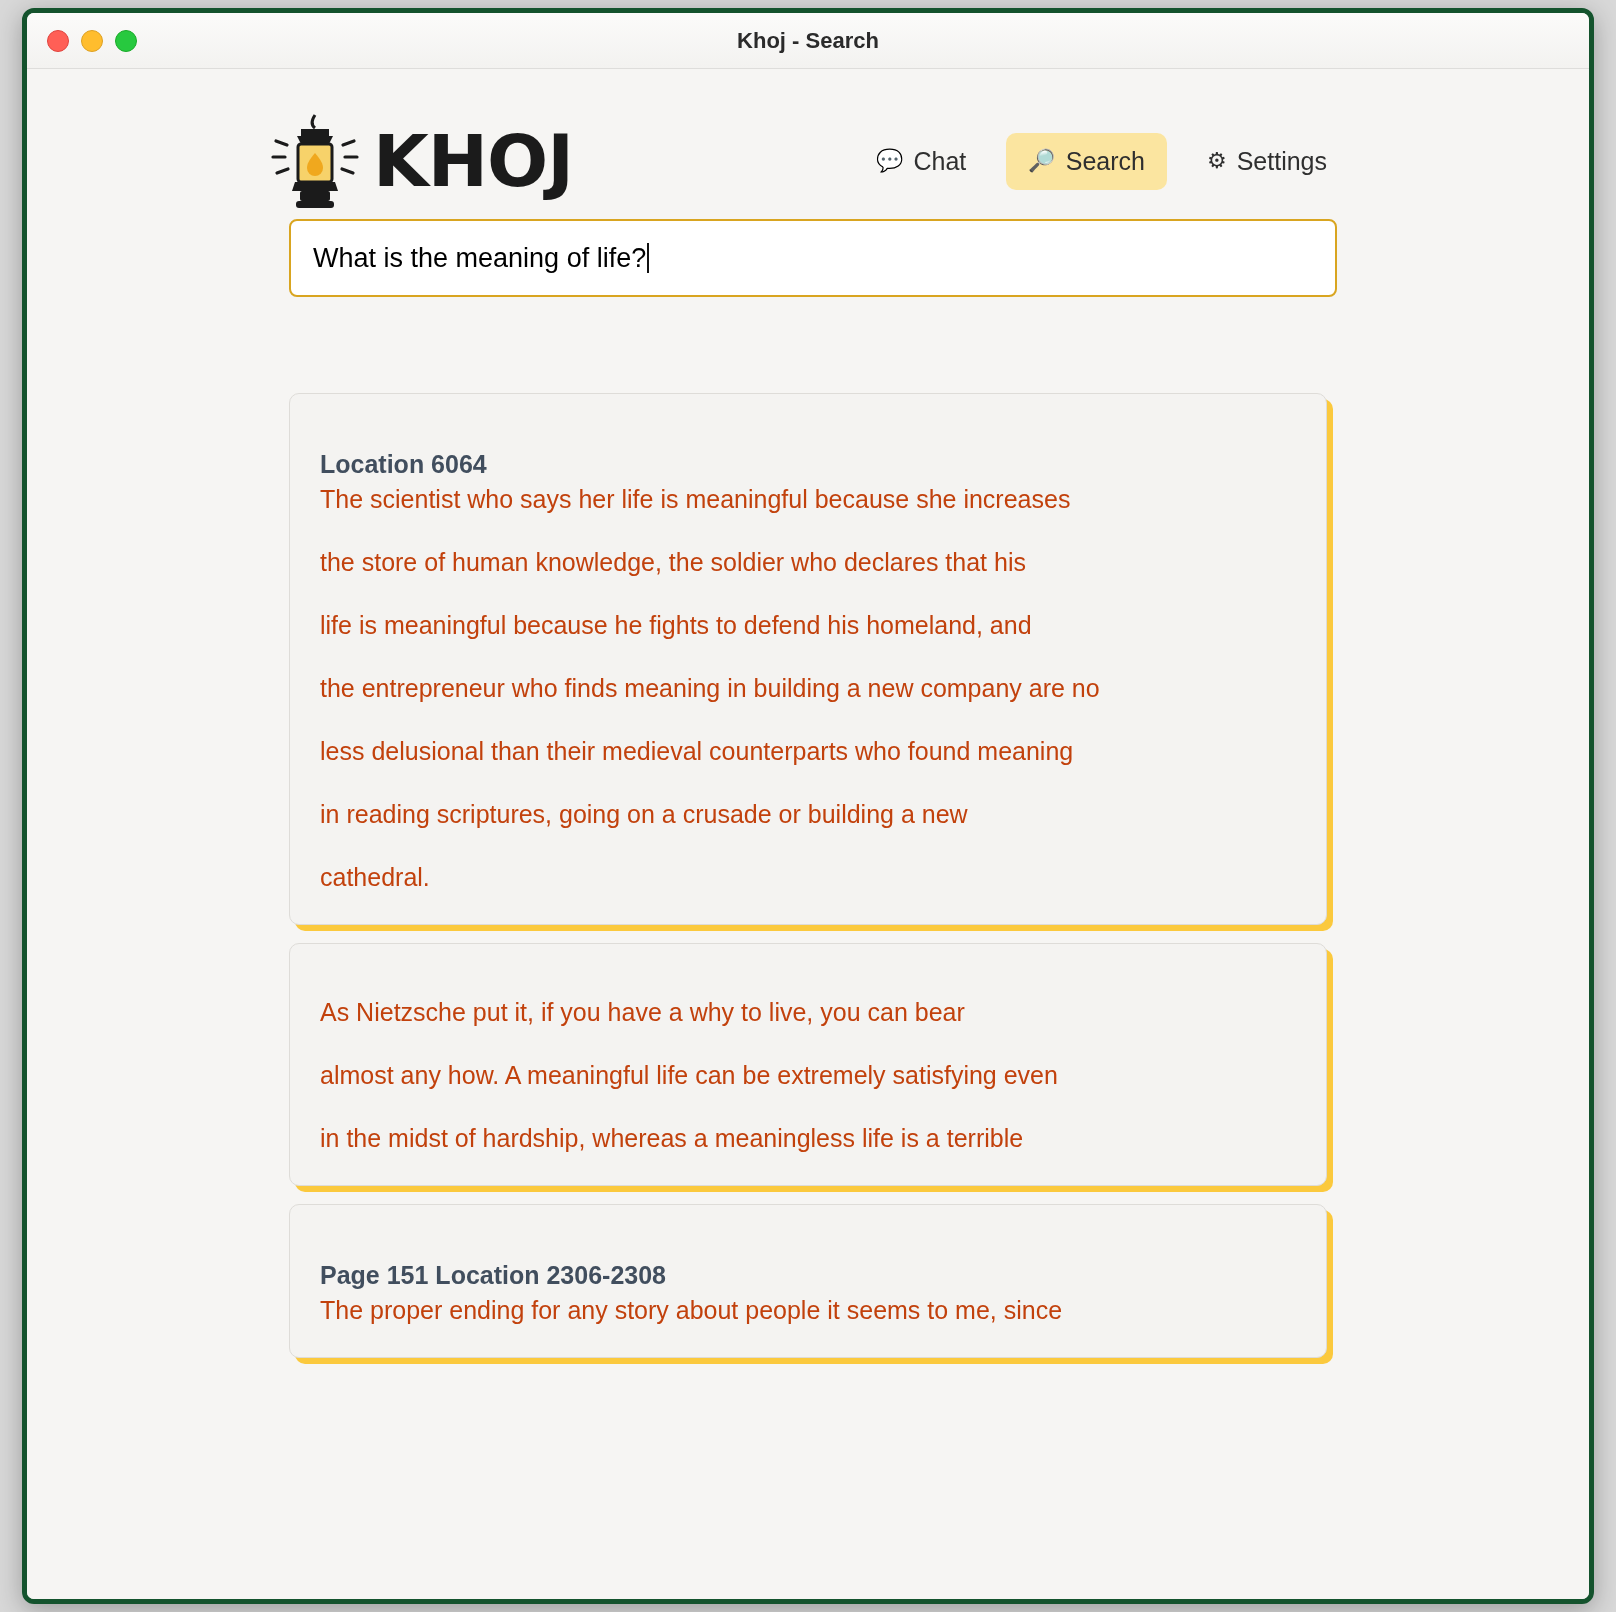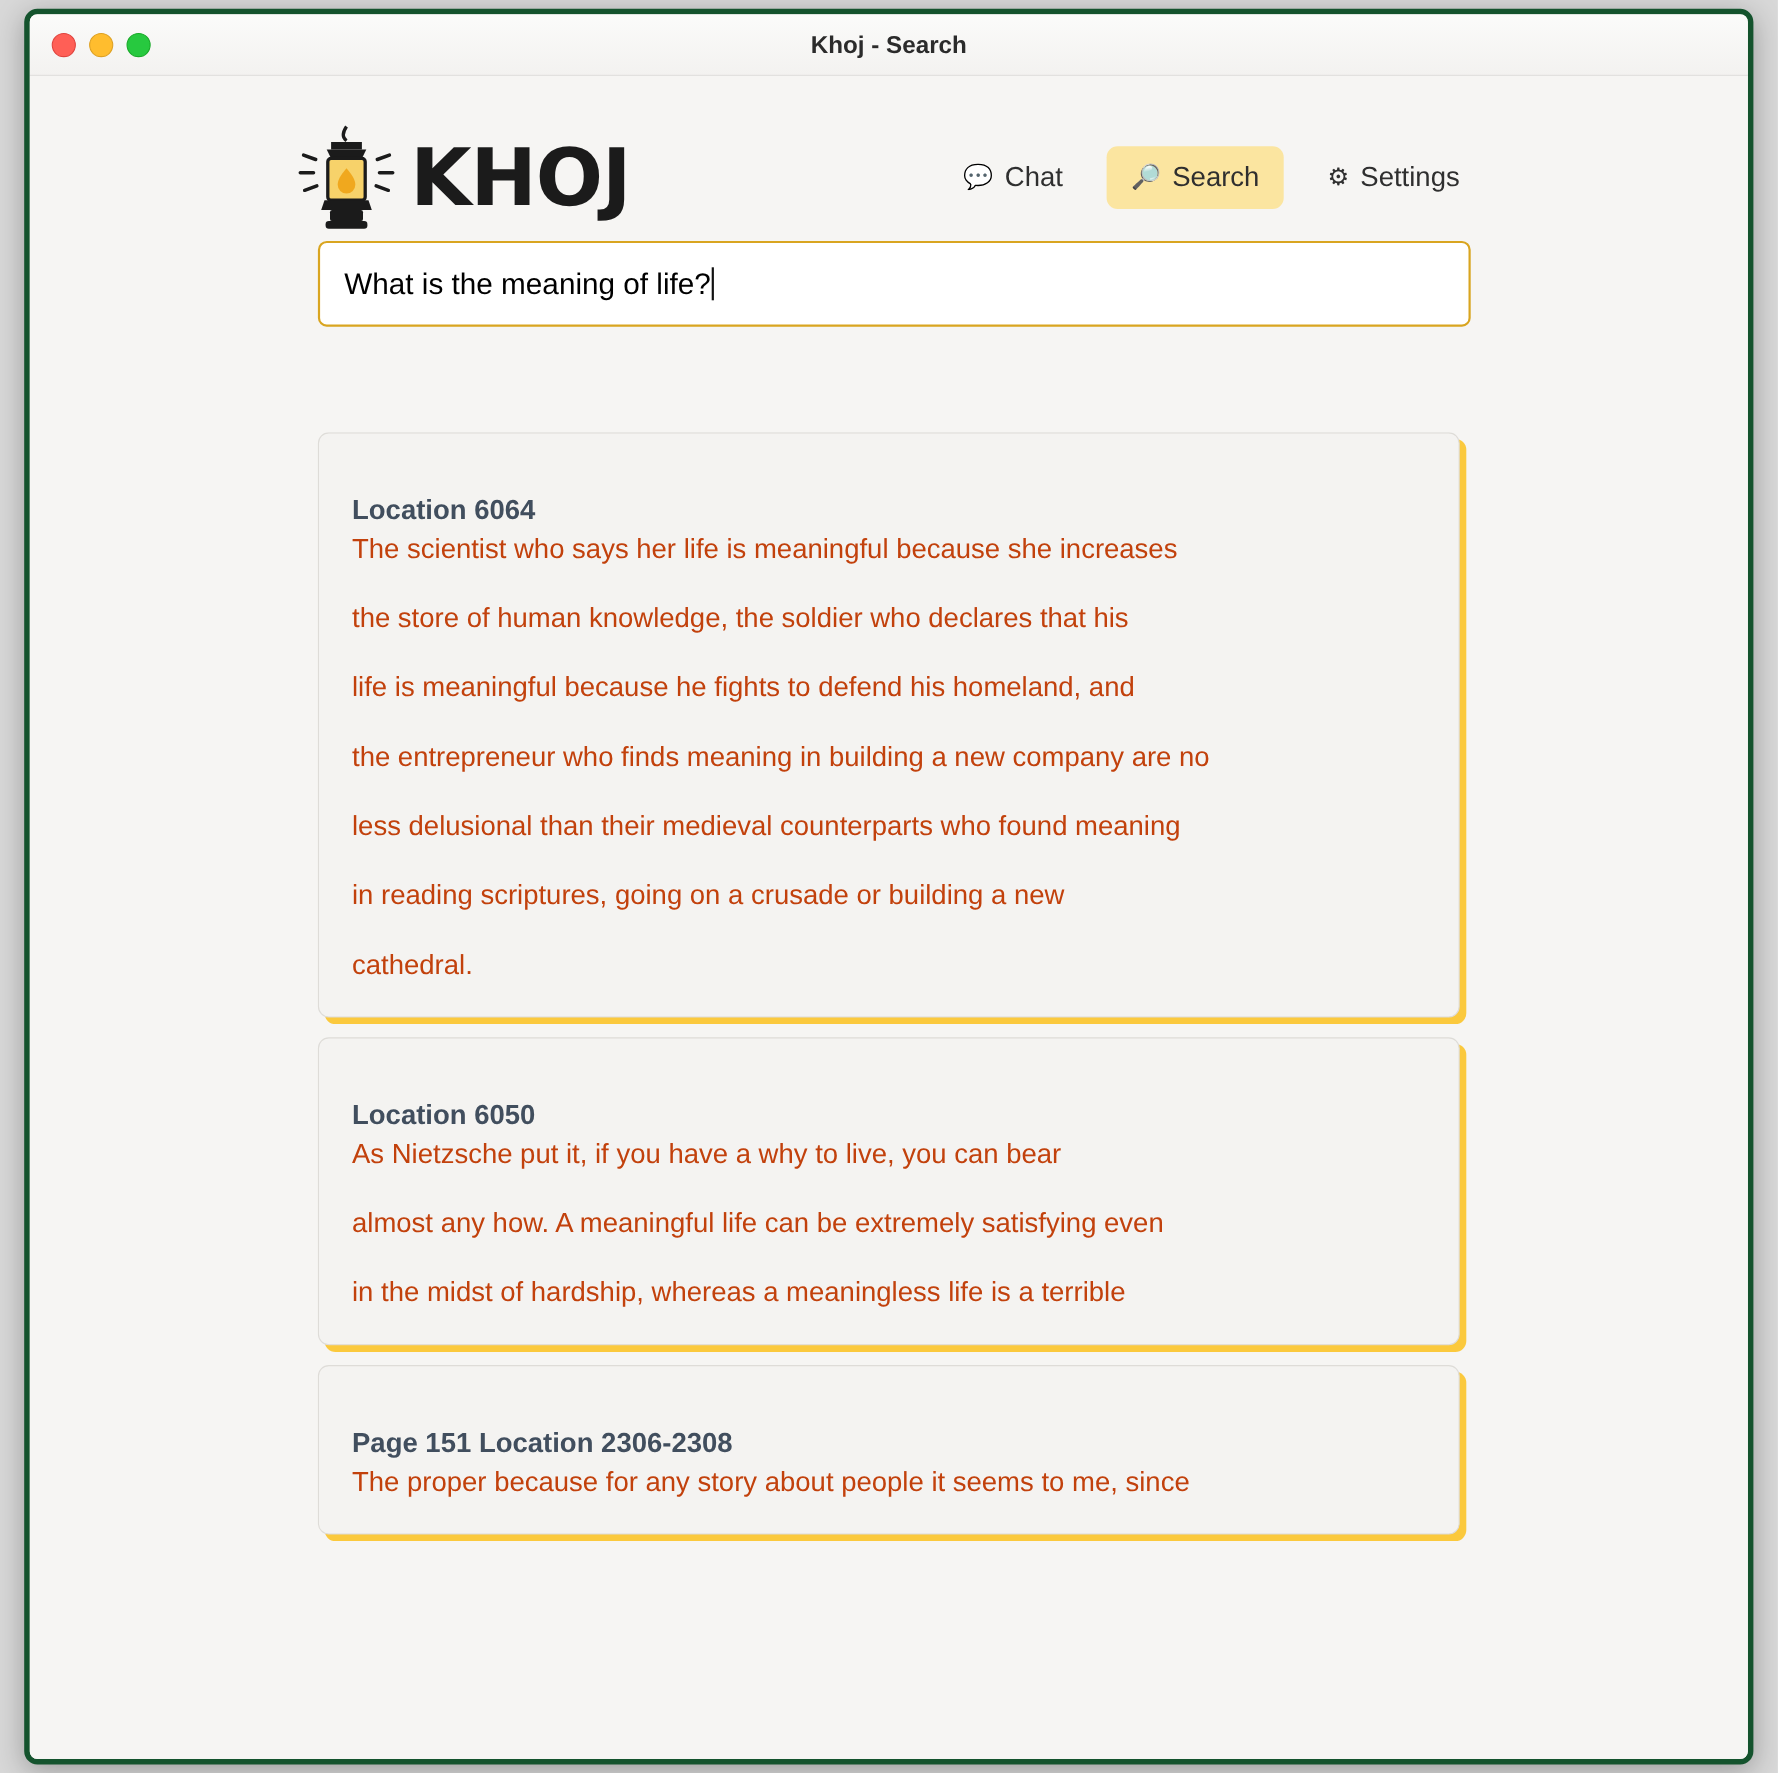--- a/index.html
+++ b/index.html
@@ -228,26 +228,25 @@
         <p class="card-line">The scientist who says her life is meaningful because she increases</p>
         <p class="card-line">the store of human knowledge, the soldier who declares that his</p>
         <p class="card-line">life is meaningful because he fights to defend his homeland, and</p>
         <p class="card-line">the entrepreneur who finds meaning in building a new company are no</p>
         <p class="card-line">less delusional than their medieval counterparts who found meaning</p>
         <p class="card-line">in reading scriptures, going on a crusade or building a new</p>
         <p class="card-line">cathedral.</p>
       </div>
 
       <div class="card">
-        <div class="card-title">Location 6050</div>
         <p class="card-line">As Nietzsche put it, if you have a why to live, you can bear</p>
         <p class="card-line">almost any how. A meaningful life can be extremely satisfying even</p>
         <p class="card-line">in the midst of hardship, whereas a meaningless life is a terrible</p>
       </div>
 
       <div class="card">
         <div class="card-title">Page 151 Location 2306-2308</div>
-        <p class="card-line">The proper because for any story about people it seems to me, since</p>
+        <p class="card-line">The proper ending for any story about people it seems to me, since</p>
       </div>
 
     </div>
   </div>
 </div>
 
 </body></html>

